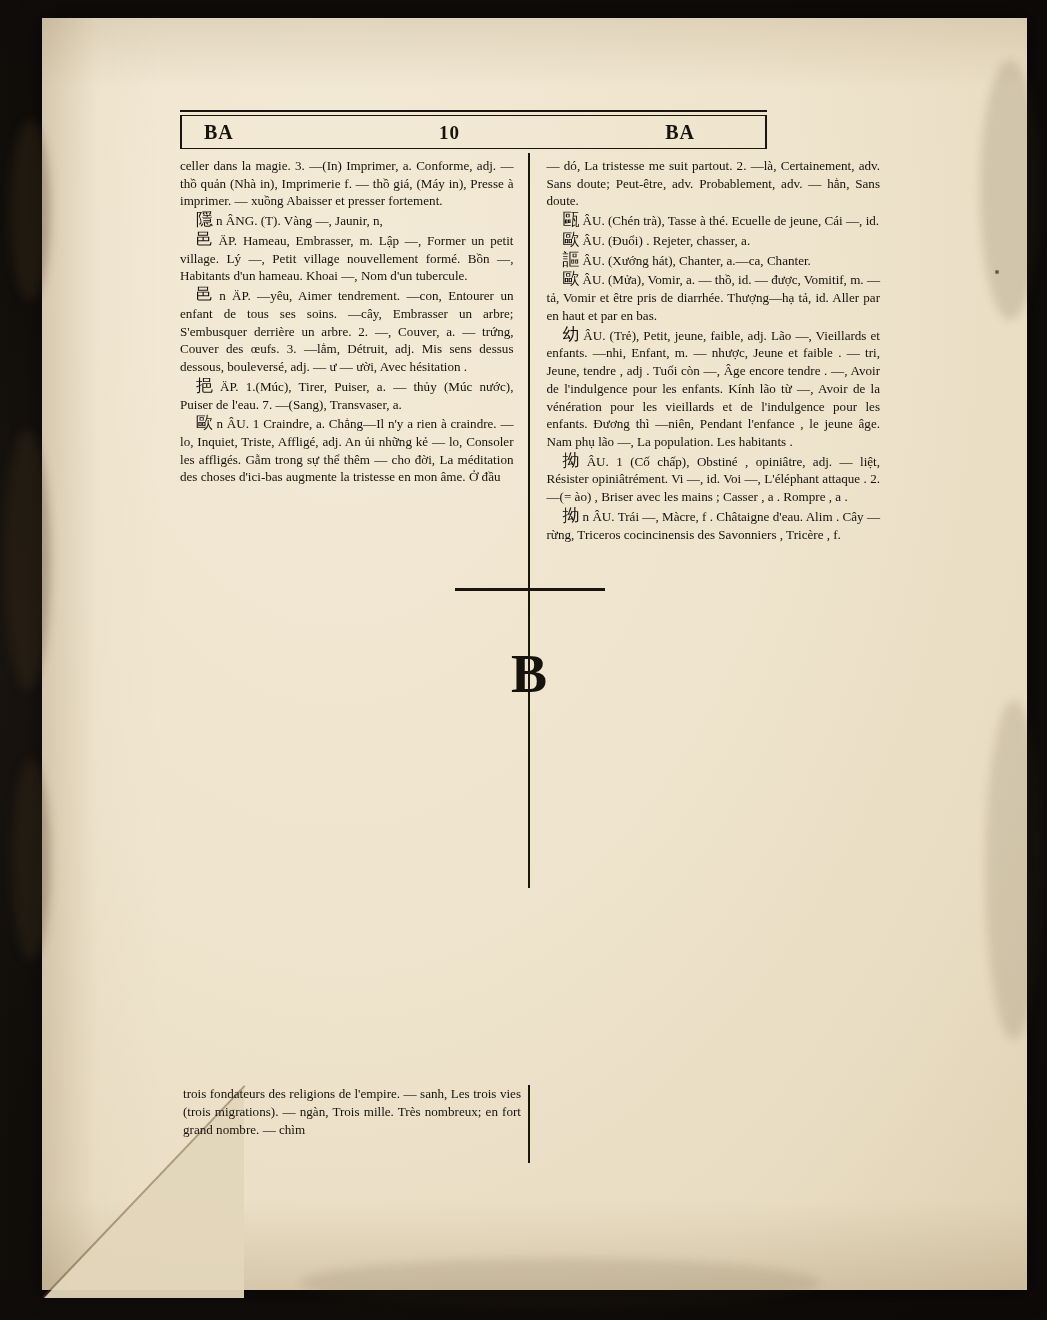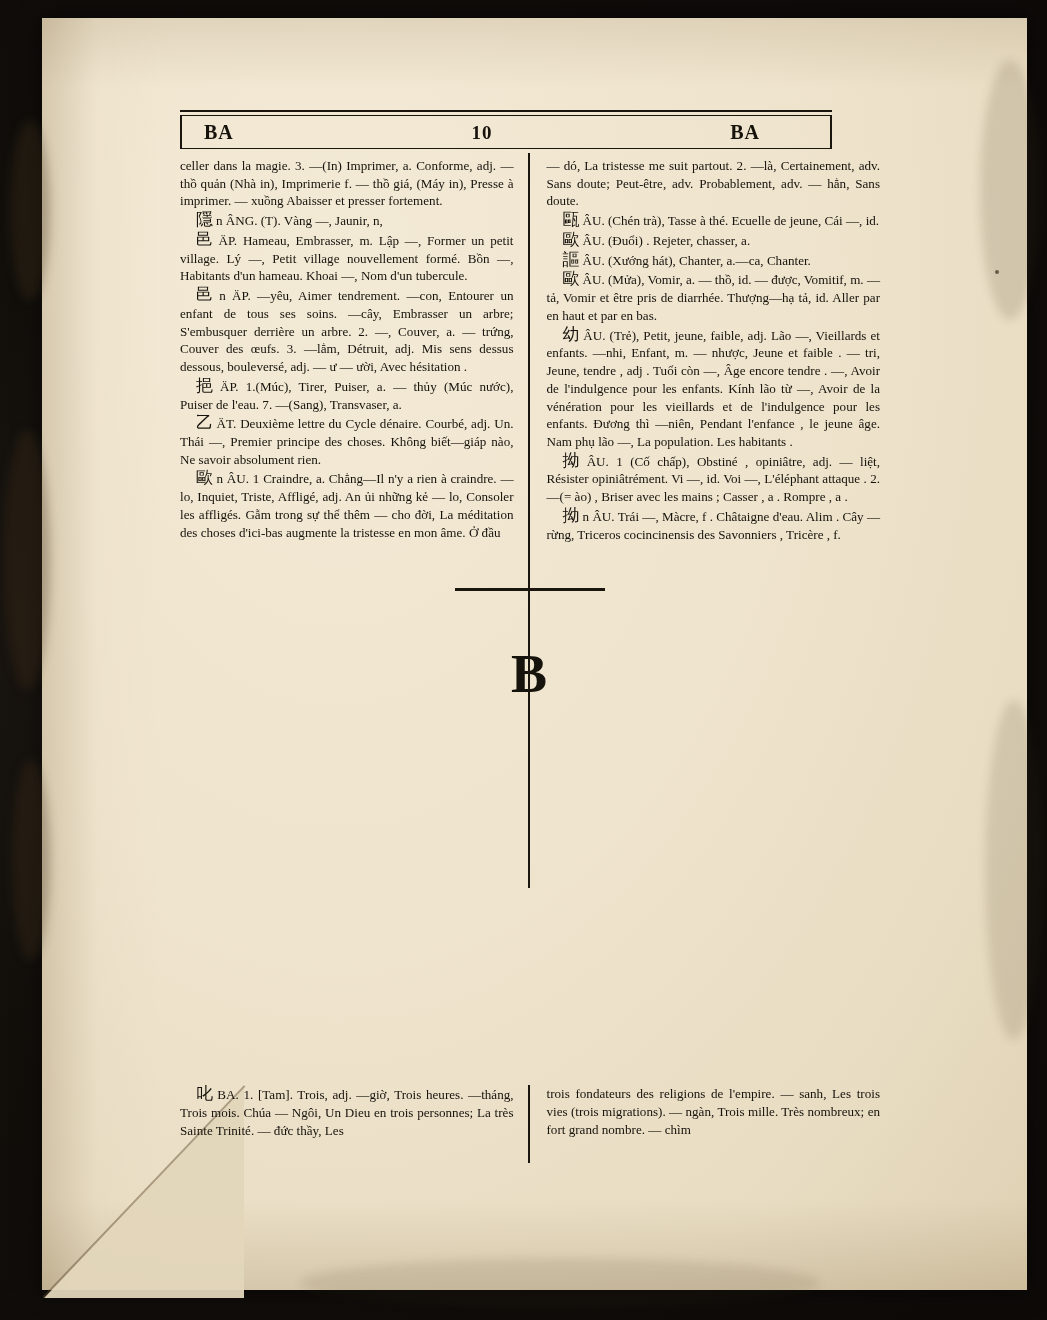--- a/index.html
+++ b/index.html
@@ -86,21 +86,21 @@
   .content {
     position: absolute;
     left: 180px;
     top: 110px;
     width: 700px;
     color: #16120c;
   }
 
   .header-rules {
     position: relative;
-    width: 652px;
+    width: 587px;
   }
   .rule-top {
     height: 2px;
     background: #1a150e;
     margin-bottom: 3px;
   }
   .rule-thin {
     height: 1px;
     background: #1a150e;
   }
@@ -247,23 +247,20 @@
         <p class="entry ind">
           <span class="han">邑</span><span>ÄP. Hameau, Embrasser, m. Lập —, Former un petit village. Lý —, Petit village nouvellement formé. Bồn —, Habitants d'un hameau. Khoai —, Nom d'un tubercule.</span>
         </p>
         <p class="entry ind">
           <span class="han">邑</span><span>n ÄP. —yêu, Aimer tendrement. —con, Entourer un enfant de tous ses soins. —cây, Embrasser un arbre; S'embusquer derrière un arbre. 2. —, Couver, a. — trứng, Couver des œufs. 3. —lẳm, Détruit, adj. Mis sens dessus dessous, bouleversé, adj. — ư — ười, Avec hésitation .</span>
         </p>
         <p class="entry ind">
           <span class="han">挹</span><span>ÄP. 1.(Múc), Tirer, Puiser, a. — thủy (Múc nước), Puiser de l'eau. 7. —(Sang), Transvaser, a.</span>
         </p>
         <p class="entry ind">
-          <span class="han">乙</span><span>ÄT. Deuxième lettre du Cycle dénaire. Courbé, adj. Un. Thái —, Premier principe des choses. Không biết—giáp nào, Ne savoir absolument rien.</span>
-        </p>
-        <p class="entry ind">
           <span class="han">歐</span><span>n ÂU. 1 Craindre, a. Chẳng—Il n'y a rien à craindre. —lo, Inquiet, Triste, Affligé, adj. An ủi những kẻ — lo, Consoler les affligés. Gẫm trong sự thể thêm — cho đời, La méditation des choses d'ici-bas augmente la tristesse en mon âme. Ở đầu</span>
         </p>
       </div>
 
       <div class="col right">
         <p class="entry">
           <span>— dó, La tristesse me suit partout. 2. —là, Certainement, adv. Sans doute; Peut-être, adv. Probablement, adv. — hẳn, Sans doute.</span>
         </p>
         <p class="entry ind">
           <span class="han">甌</span><span>ÂU. (Chén trà), Tasse à thé. Ecuelle de jeune, Cái —, id.</span>
@@ -289,25 +286,20 @@
       </div>
     </div>
 
     <div class="section-sep"></div>
     <div class="section-letter">B</div>
   </div>
 
   <div class="bottom">
     <div class="columns">
       <div class="col-divider"></div>
-      <div class="col left">
-        <p class="entry ind">
-          <span class="han">叱</span><span>BA. 1. [Tam]. Trois, adj. —giờ, Trois heures. —tháng, Trois mois. Chúa — Ngôi, Un Dieu en trois personnes; La très Sainte Trinité. — đức thầy, Les</span>
-        </p>
-      </div>
       <div class="col right">
         <p class="entry">
           <span>trois fondateurs des religions de l'empire. — sanh, Les trois vies (trois migrations). — ngàn, Trois mille. Très nombreux; en fort grand nombre. — chìm</span>
         </p>
       </div>
     </div>
   </div>
 </div>
 
 </body></html>

